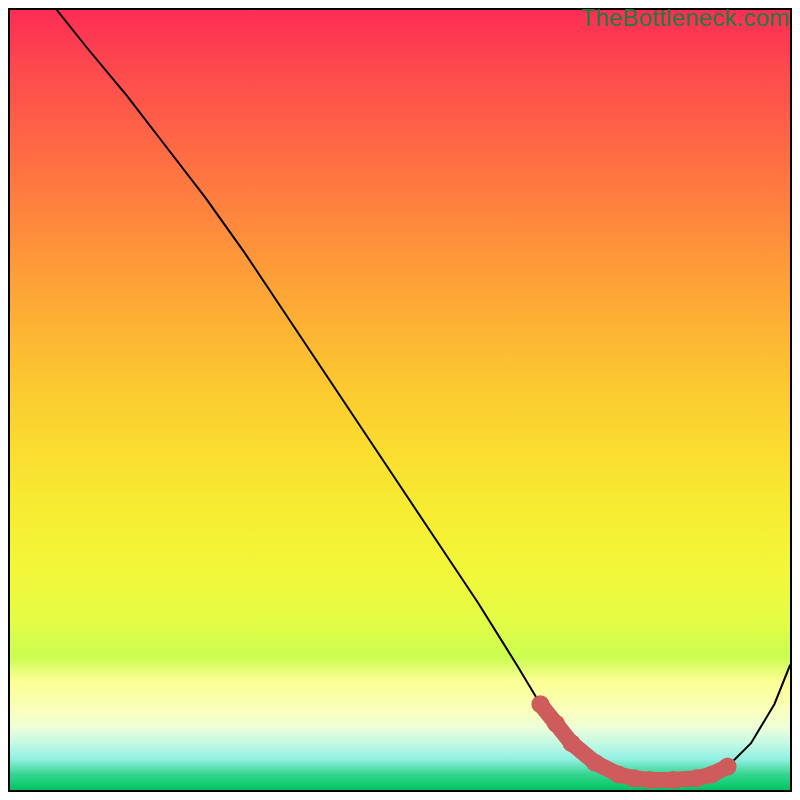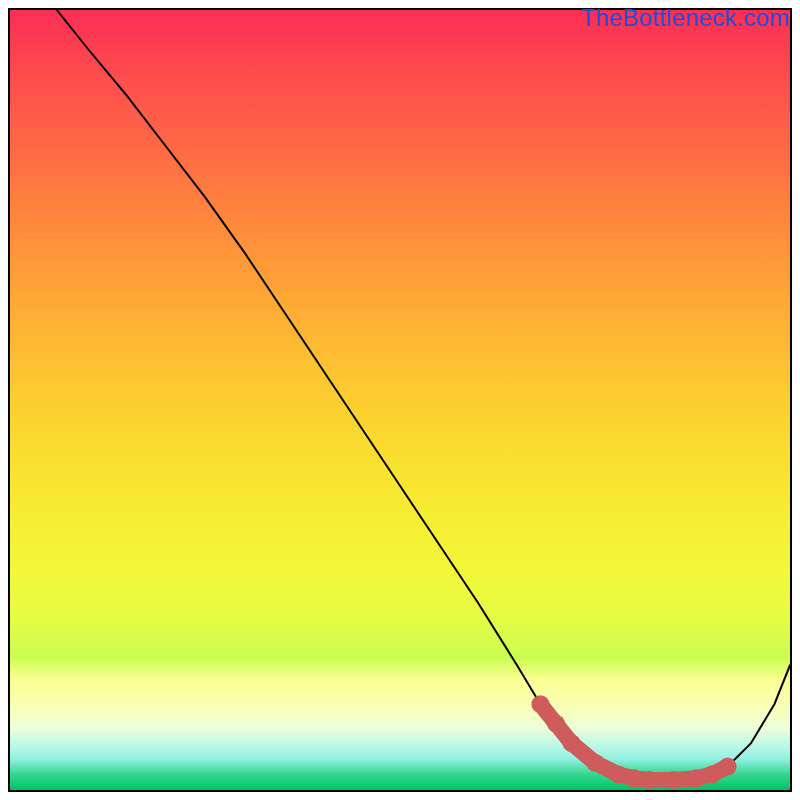--- a/index.html
+++ b/index.html
@@ -14,21 +14,21 @@
   .canvas {
     position: relative;
     width: 800px;
     height: 800px;
   }
   .watermark {
     position: absolute;
     top: 4px;
     right: 10px;
     font-size: 24px;
-    color: #1d4ed8;
+    color: #15803d;
     font-family: Arial, Helvetica, sans-serif;
     letter-spacing: 0.2px;
     user-select: none;
   }
   .plot-area {
     position: absolute;
     left: 8px;
     top: 8px;
     width: 784px;
     height: 784px;

